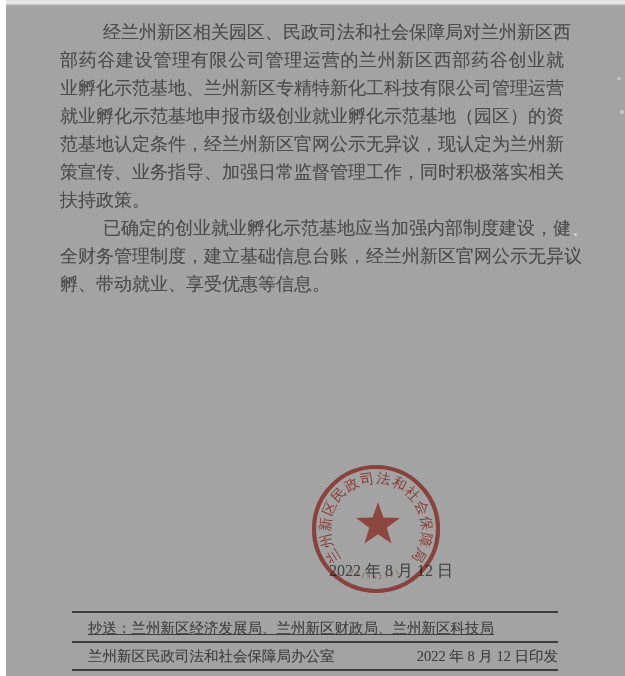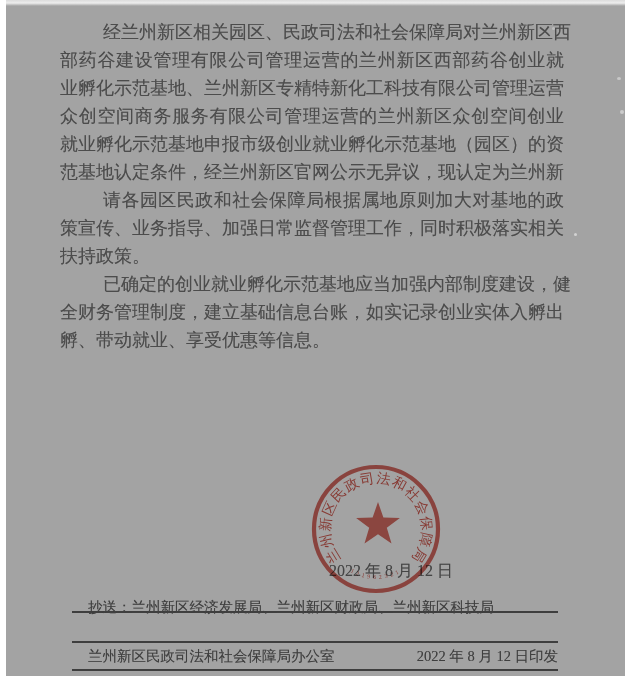--- a/index.html
+++ b/index.html
@@ -53,21 +53,21 @@
     position:absolute;left:66px;width:486px;height:2px;background:#3e3e3e;
   }
   .rule.r1{top:611px;}
   .rule.r2{top:641px;}
   .rule.r3{top:669px;}
   .footer-row{
     position:absolute;left:82px;width:470px;
     font-size:14.5px;color:#3f3f3f;white-space:nowrap;
     text-shadow:0 0 0.5px rgba(80,80,80,0.5);
   }
-  .footer-row.cc{top:596px;height:24px;line-height:22px;}
+  .footer-row.cc{top:617px;height:24px;line-height:22px;text-decoration:underline;}
   .footer-row.office{top:645px;height:24px;line-height:22px;display:flex;justify-content:space-between;}
   
   .speck{position:absolute;border-radius:50%;}
   .spk1{left:546px;top:27px;width:3px;height:3px;background:#bdbdbd;}
   .spk2{left:611px;top:77px;width:4px;height:3px;background:#c8c8c8;}
   .spk3{left:614px;top:110px;width:4px;height:4px;background:#cccccc;}
   .spk4{left:568px;top:233px;width:3px;height:3px;background:#d2d2d2;}
   .smudge{
     position:absolute;left:619px;top:86px;width:6px;height:15px;
     background:#9f9f9f;opacity:0.55;border-radius:3px;
@@ -76,28 +76,26 @@
 </head>
 <body>
 
 <div class="page">
   <div class="scan-edge-top"></div>
 
   <div class="body-text">
     <div class="line indent">经兰州新区相关园区、民政司法和社会保障局对兰州新区西</div>
     <div class="line">部药谷建设管理有限公司管理运营的兰州新区西部药谷创业就</div>
     <div class="line">业孵化示范基地、兰州新区专精特新化工科技有限公司管理运营</div>
-    <div class="line">众创空间商务服务有限公司管理运营的兰州新区众创空间创业</div>
     <div class="line">就业孵化示范基地申报市级创业就业孵化示范基地（园区）的资</div>
     <div class="line">范基地认定条件，经兰州新区官网公示无异议，现认定为兰州新</div>
-    <div class="line indent">请各园区民政和社会保障局根据属地原则加大对基地的政</div>
     <div class="line">策宣传、业务指导、加强日常监督管理工作，同时积极落实相关</div>
     <div class="line para-end">扶持政策。</div>
     <div class="line indent">已确定的创业就业孵化示范基地应当加强内部制度建设，健</div>
-    <div class="line">全财务管理制度，建立基础信息台账，如实记录创业实体入孵出</div>
+    <div class="line">全财务管理制度，建立基础信息台账，经兰州新区官网公示无异议</div>
     <div class="line para-end">孵、带动就业、享受优惠等信息。</div>
   </div>
 
   <div class="sign-date">2022 年 8 月 12 日</div>
 
   <svg class="seal" viewBox="0 0 140 140">
     <defs>
       <path id="sealArc" d="M 34.8 99.6 A 46 46 0 1 1 105.2 99.6" fill="none"></path>
       <path id="sealCodeArc" d="M 26.7 95 A 50 50 0 0 0 113.3 95" fill="none"></path>
     </defs>

